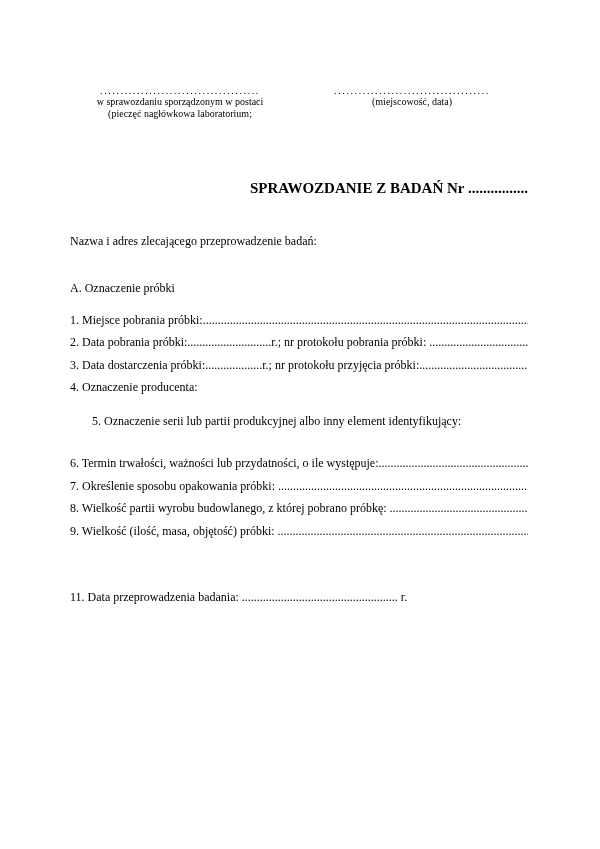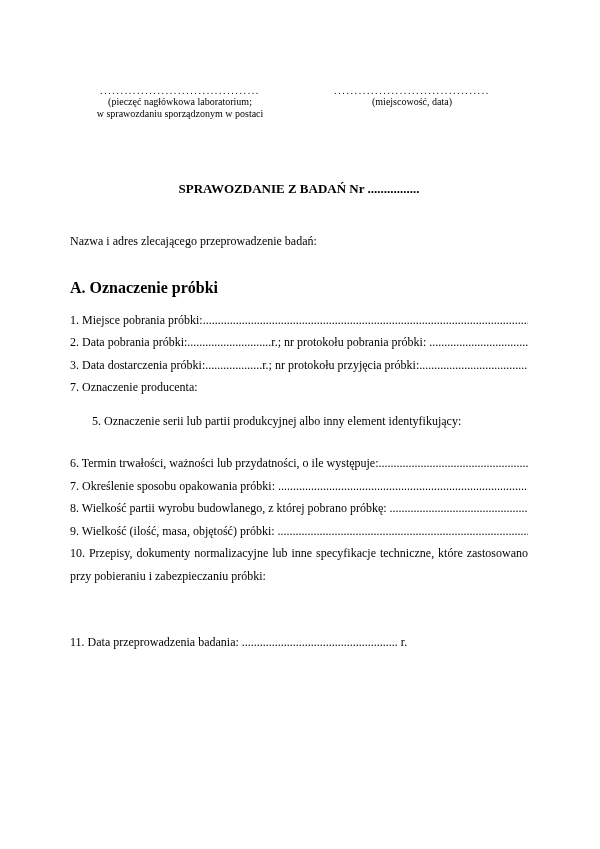--- a/index.html
+++ b/index.html
@@ -16,76 +16,72 @@
     position: relative;
     overflow: hidden;
   }
   .header { display: flex; align-items: flex-start; margin: 86px 0 0 -8px; }
   .header-left  { width: 236px; text-align: center; }
   .header-right { width: 158px; margin-left: 35px; text-align: center; }
   .dotline { font-size: 10px; line-height: 10px; letter-spacing: 1.6px; white-space: nowrap; overflow: hidden; }
   .hsmall  { font-size: 10px; line-height: 12.4px; }
   .title {
     margin: 60px 0 0 0;
-    text-align: center;
-    font-size: 13px;
+    text-align: right;
+    font-size: 15px;
     font-weight: bold;
     line-height: 15px;
     white-space: nowrap;
   }
   .intro { margin: 38px 0 0 0; line-height: 14px; }
   .intro + .intro { margin-top: 19px; }
-  .section-heading { margin: 33px 0 0 0; font-size: 16px; font-weight: bold; line-height: 14px; }
+  .section-heading { margin: 33px 0 0 0; font-size: 12px; font-weight: normal; line-height: 14px; }
   .items-group-1 { margin-top: 14px; }
   .items-group-2 { margin-top: 20px; }
   .item { margin: 0; line-height: 22.5px; }
   .clip { white-space: nowrap; overflow: hidden; }
   .item-5  { margin-top: 11px; margin-left: 22px; }
   .item-10 { margin: 0; line-height: 22.5px; }
   .justify-force { text-align: justify; text-align-last: justify; }
   .item-11 { margin-top: 44px; white-space: nowrap; }
 </style>
 </head>
 <body>
 
 <div class="page">
 
   <div class="header">
     <div class="header-left">
       <div class="dotline">.......................................</div>
+      <div class="hsmall">w sprawozdaniu sporządzonym w postaci</div>
       <div class="hsmall">(pieczęć nagłówkowa laboratorium;</div>
-      <div class="hsmall">w sprawozdaniu sporządzonym w postaci</div>
     </div>
     <div class="header-right">
       <div class="dotline">......................................</div>
       <div class="hsmall">(miejscowość, data)</div>
     </div>
   </div>
 
   <h1 class="title">SPRAWOZDANIE Z BADAŃ Nr ................</h1>
 
   <p class="intro">Nazwa i adres zlecającego przeprowadzenie badań:</p>
 
   <h2 class="section-heading">A. Oznaczenie próbki</h2>
 
   <div class="items-group-1">
     <p class="item clip">1. Miejsce pobrania próbki:........................................................................................................................</p>
     <p class="item clip">2. Data pobrania próbki:............................r.; nr protokołu pobrania próbki: ........................................</p>
     <p class="item clip">3. Data dostarczenia próbki:...................r.; nr protokołu przyjęcia próbki:........................................</p>
-    <p class="item">7. Oznaczenie producenta:</p>
+    <p class="item">4. Oznaczenie producenta:</p>
   </div>
 
   <p class="item item-5">5. Oznaczenie serii lub partii produkcyjnej albo inny element identyfikujący:</p>
 
   <div class="items-group-2">
     <p class="item clip">6. Termin trwałości, ważności lub przydatności, o ile występuje:............................................................</p>
     <p class="item clip">7. Określenie sposobu opakowania próbki: ...............................................................................................</p>
     <p class="item clip">8. Wielkość partii wyrobu budowlanego, z której pobrano próbkę: ............................................................</p>
     <p class="item clip">9. Wielkość (ilość, masa, objętość) próbki: ..........................................................................................</p>
-    <div class="item-10">
-      <div class="justify-force">10. Przepisy, dokumenty normalizacyjne lub inne specyfikacje techniczne, które zastosowano</div>
-      <div>przy pobieraniu i zabezpieczaniu próbki:</div>
-    </div>
   </div>
 
   <p class="item item-11">11. Data przeprowadzenia badania: .................................................... r.</p>
 
 </div>
 
 </body></html>

